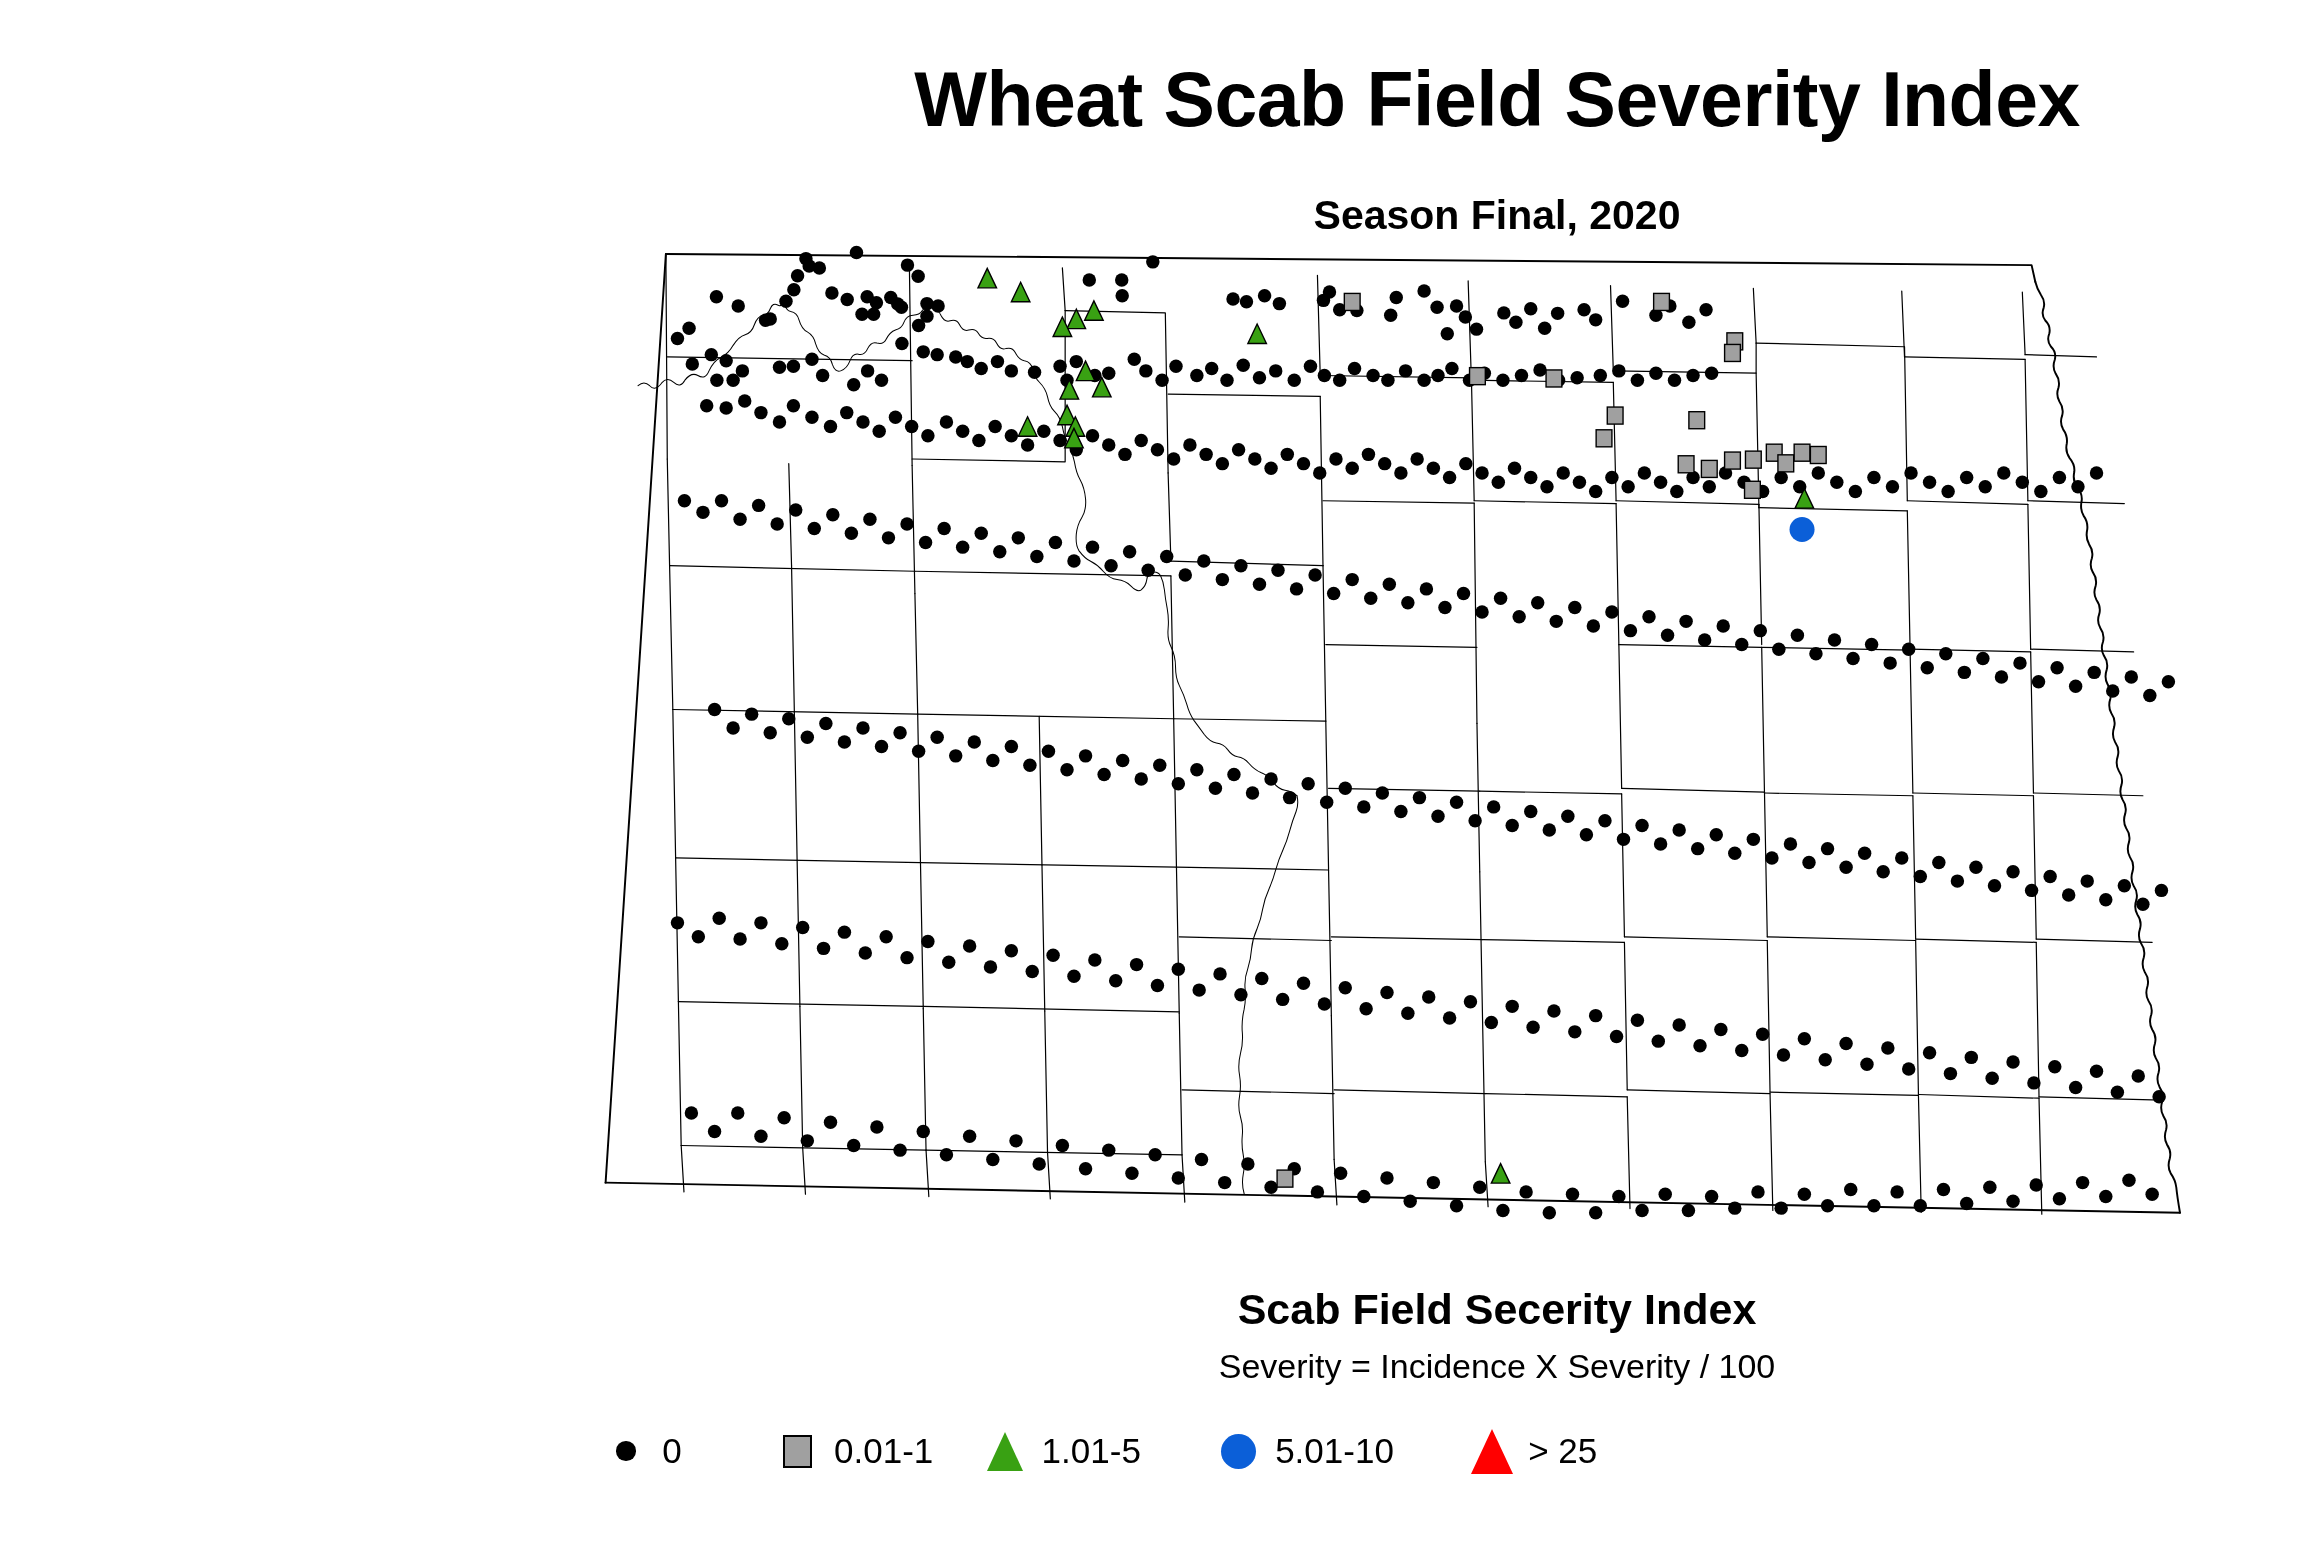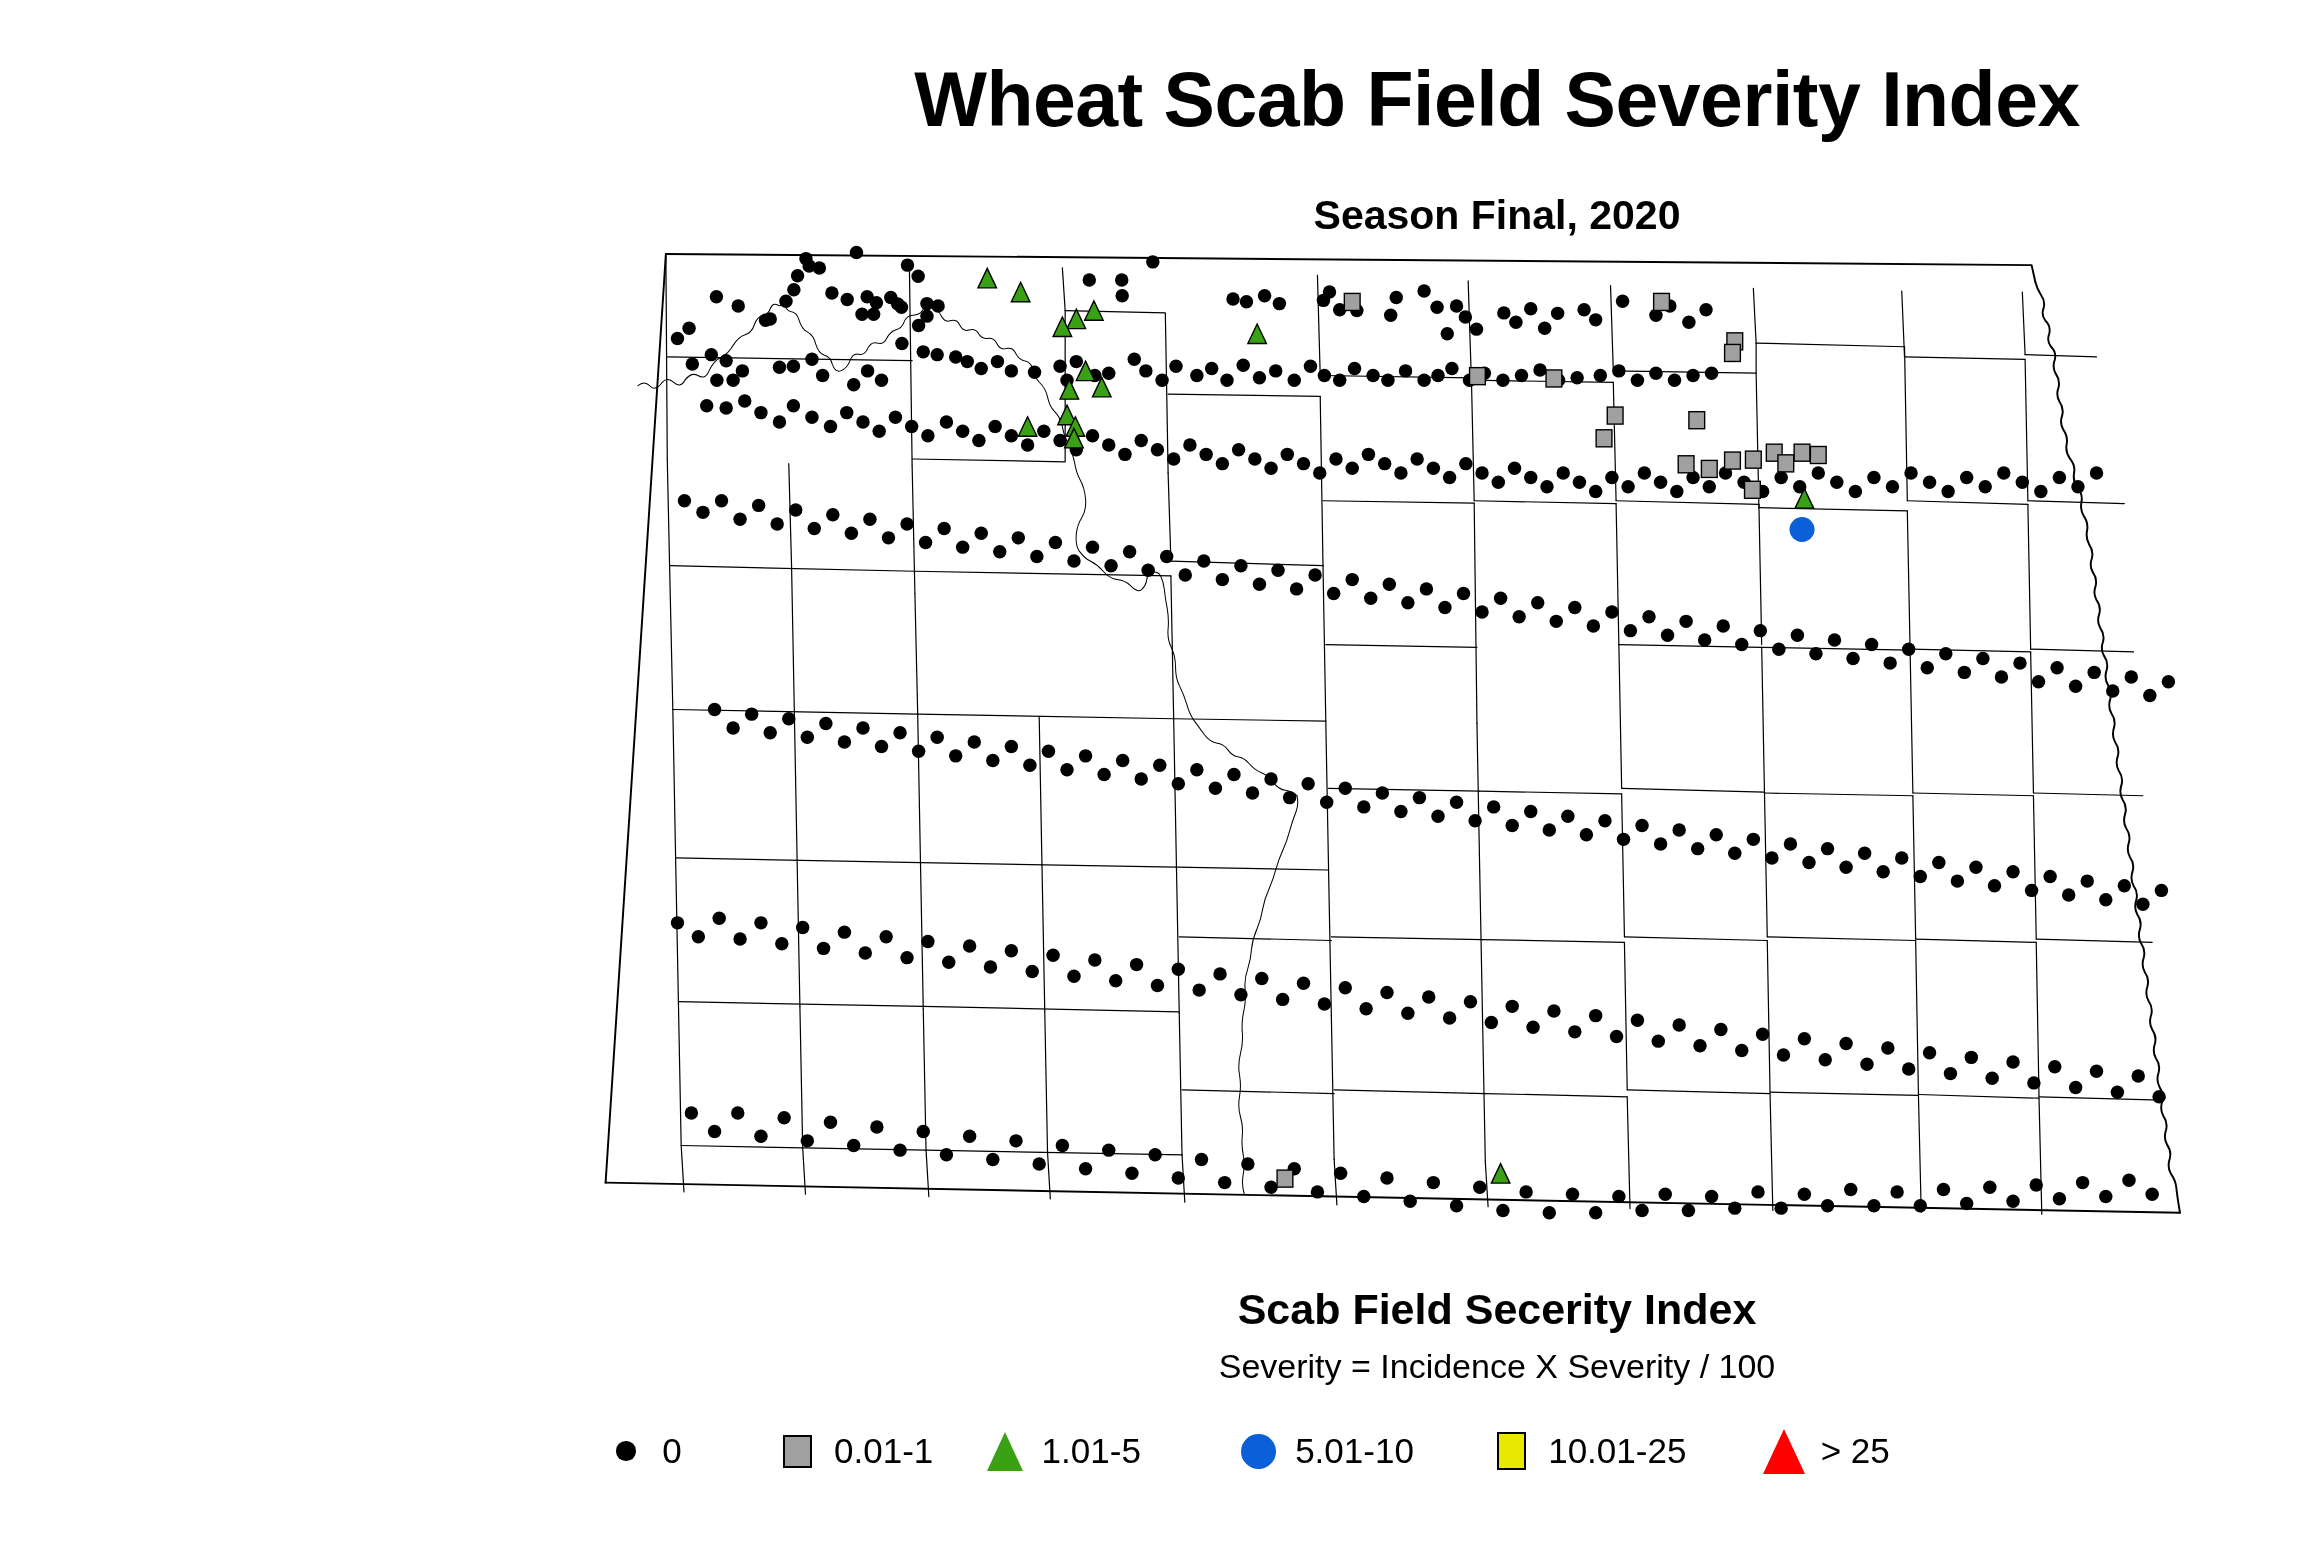--- a/index.html
+++ b/index.html
@@ -954,40 +954,34 @@
       <span class="legend-label">0</span>
     </div>
 
     <div class="legend-item" style="margin-right:44px;">
       <span class="legend-sym-box">
         <span class="sym-square-gray"></span>
       </span>
       <span class="legend-label">0.01-1</span>
     </div>
 
-    <div class="legend-item" style="margin-right:90px;">
+    <div class="legend-item" style="margin-right:70px;">
       <span class="legend-sym-box">
         <span class="sym-tri-green"></span>
       </span>
       <span class="legend-label">1.01-5</span>
     </div>
 
     <div class="legend-item" style="margin-right:70px;text-align:right;">
       <span class="legend-sym-box">
         <span class="sym-circle-blue"></span>
       </span>
       <span class="legend-label">5.01-10</span>
     </div>
 
-    <div class="legend-item" style="margin-right:70px;">
-      <span class="legend-sym-box">
-        <span class="sym-square-yellow"></span>
-      </span>
-      <span class="legend-label">10.01-25</span>
-    </div>
 
     <div class="legend-item">
       <span class="legend-sym-box">
         <span class="sym-tri-red"></span>
       </span>
       <span class="legend-label">&gt; 25</span>
     </div>
 
   </div>
 </div>

